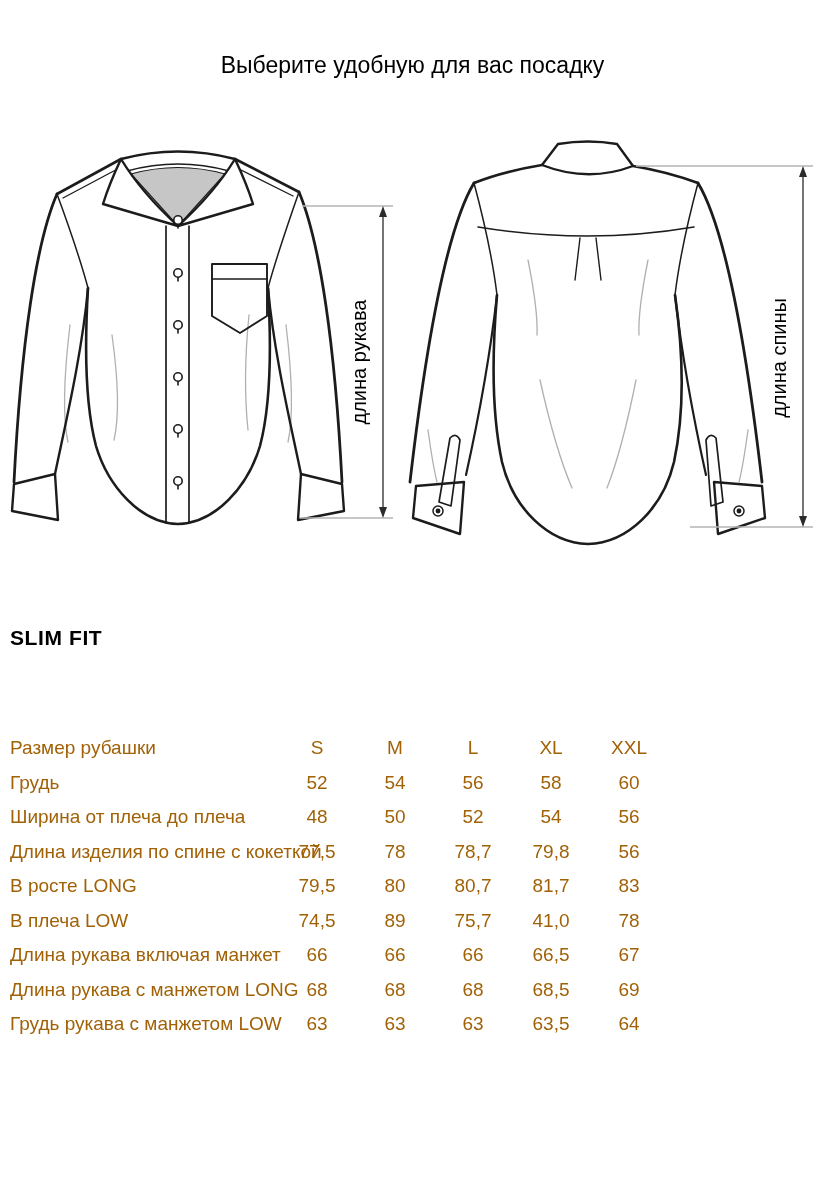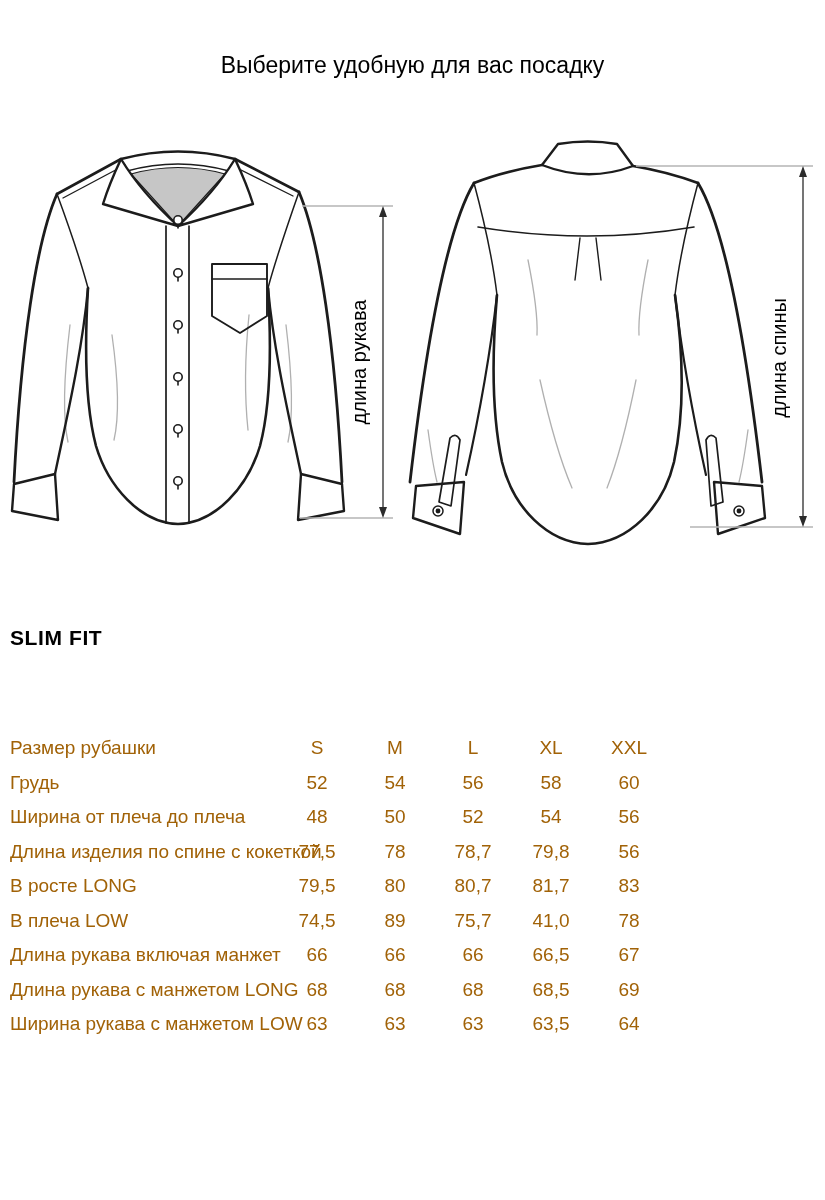--- a/index.html
+++ b/index.html
@@ -227,21 +227,21 @@
       </tr>
       <tr>
         <td class="lbl">Длина рукава с манжетом LONG</td>
         <td class="val">68</td>
         <td class="val">68</td>
         <td class="val">68</td>
         <td class="val">68,5</td>
         <td class="val">69</td>
       </tr>
       <tr>
-        <td class="lbl">Ширина рукава с манжетом LOW</td>
+        <td class="lbl">Грудь рукава с манжетом LOW</td>
         <td class="val">63</td>
         <td class="val">63</td>
         <td class="val">63</td>
         <td class="val">63,5</td>
         <td class="val">64</td>
       </tr>
     </tbody>
   </table>
 
 </div>

